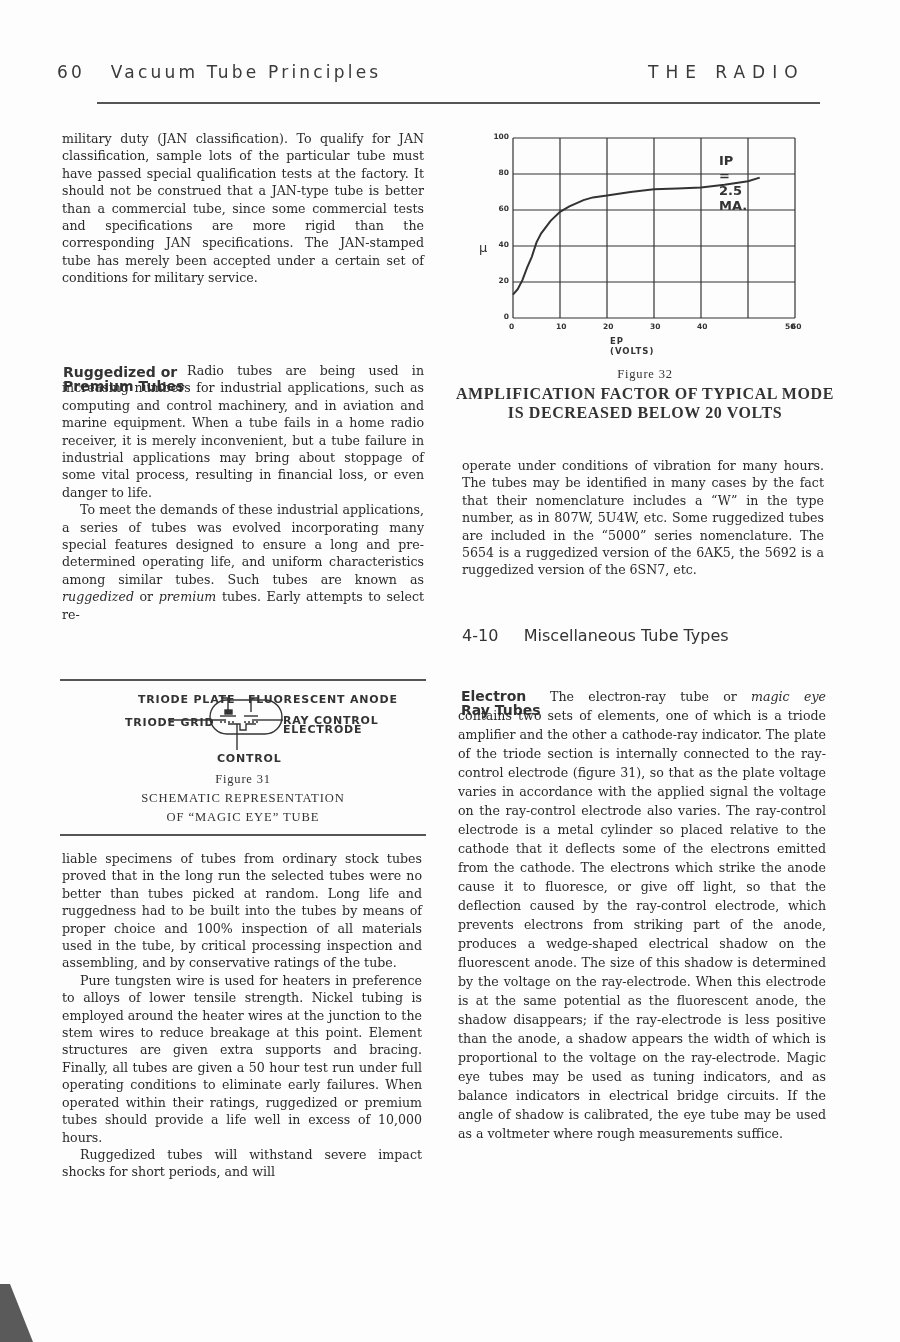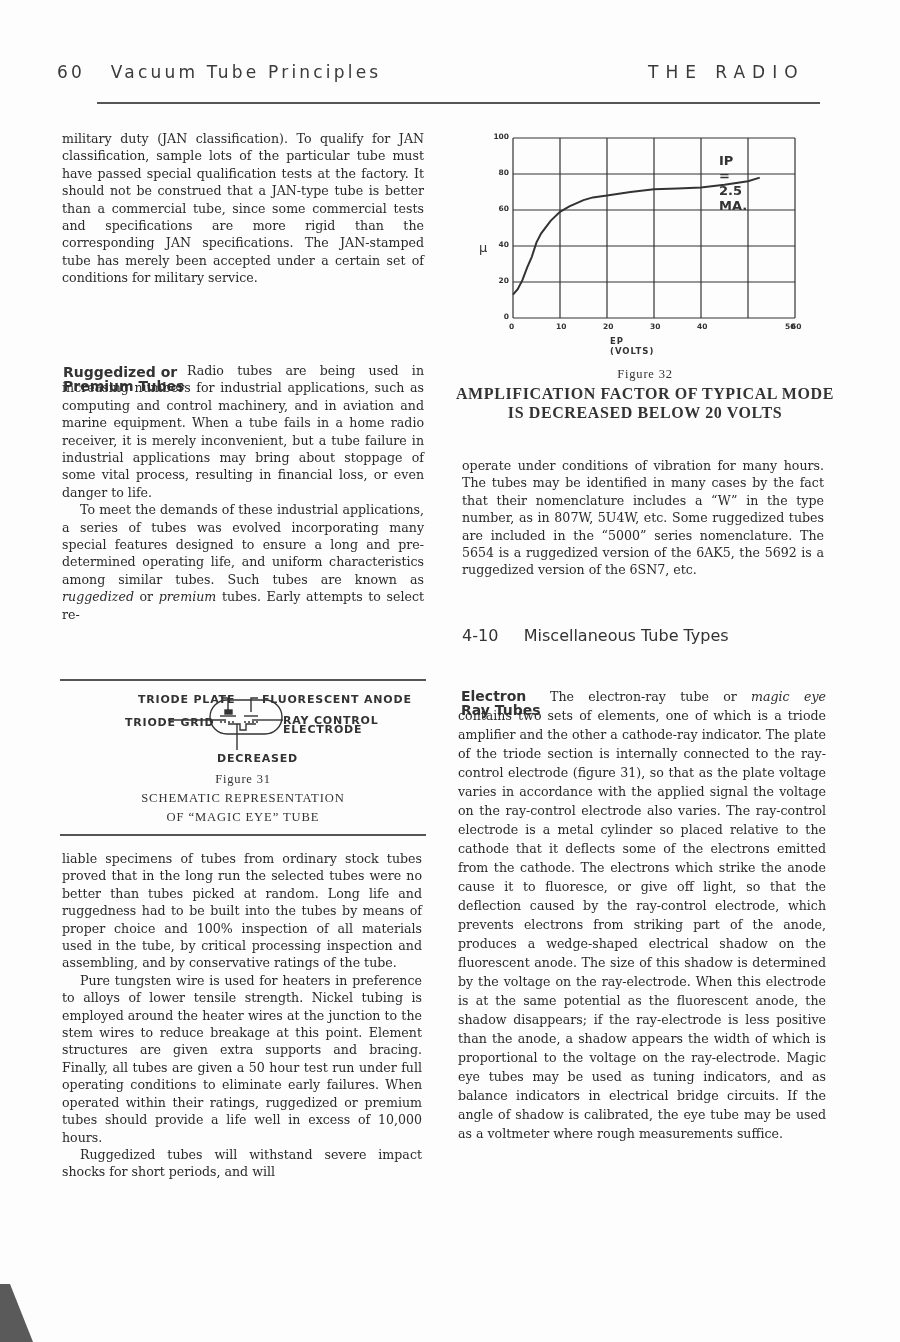--- a/index.html
+++ b/index.html
@@ -62,27 +62,27 @@
 
       <line x1="252" y1="720" x2="283" y2="720"></line>
       <line x1="244" y1="716" x2="258" y2="716"></line>
       <line x1="244" y1="722" x2="258" y2="722" stroke-dasharray="2,2"></line>
 
       <polyline points="228,724 240,724 240,730 246,730 246,724 256,724"></polyline>
       <line x1="237" y1="724" x2="237" y2="750"></line>
     </g>
   </svg>
   <div class="diagram-label" style="left:138px; top:693px;">TRIODE PLATE</div>
-  <div class="diagram-label" style="left:262px; top:693px;">FLUORESCENT ANODE</div>
+  <div class="diagram-label" style="left:248px; top:693px;">FLUORESCENT ANODE</div>
   <div class="diagram-label" style="left:125px; top:716px;">TRIODE GRID</div>
   <div class="diagram-label" style="left:283px; top:716px; line-height:9px;">
     <div>RAY CONTROL</div>
     <div>ELECTRODE</div>
   </div>
-  <div class="diagram-label" style="left:217px; top:752px;">DECREASED</div>
+  <div class="diagram-label" style="left:217px; top:752px;">CONTROL</div>
 </div>
 <div class="caption" style="left:60px; top:769px; width:366px;">
   <div class="fig-num">Figure 31</div>
   <div class="fig-title" style="font-weight:normal; font-size:12.6px; letter-spacing:0.9px;">SCHEMATIC REPRESENTATION</div>
   <div class="fig-title" style="font-weight:normal; font-size:12.6px; letter-spacing:0.9px;">OF “MAGIC EYE” TUBE</div>
 </div>
 <div class="rule" style="left:60px; top:834px; width:366px; height:2px;"></div>
 
 <div class="col" style="left:62px; top:850px; width:360px;">
   <p>liable specimens of tubes from ordinary stock tubes proved that in the long run the selected tubes were no better than tubes picked at random. Long life and ruggedness had to be built into the tubes by means of proper choice and 100% inspection of all materials used in the tube, by critical processing inspection and assembling, and by conservative ratings of the tube.</p>

